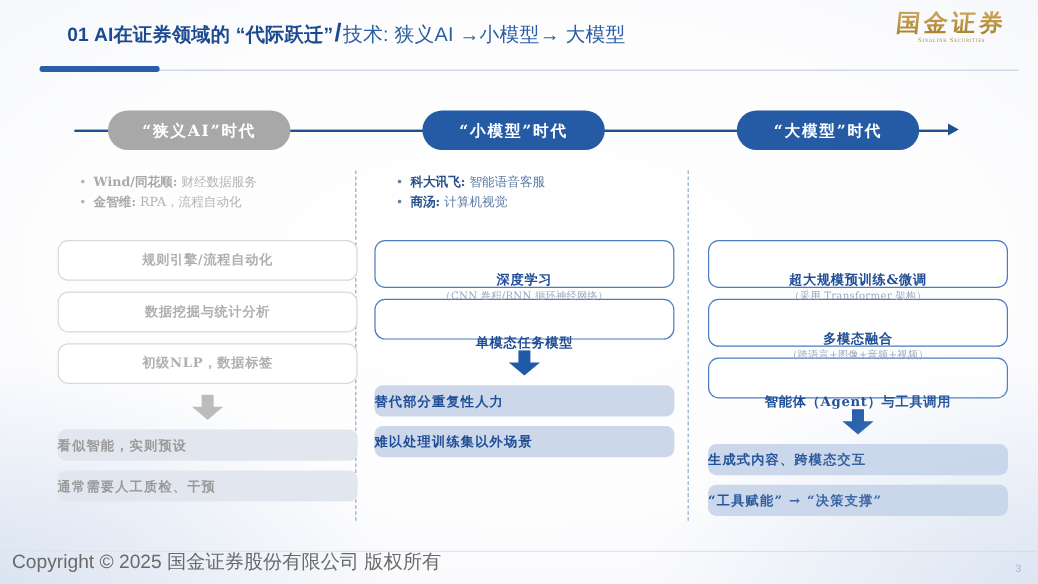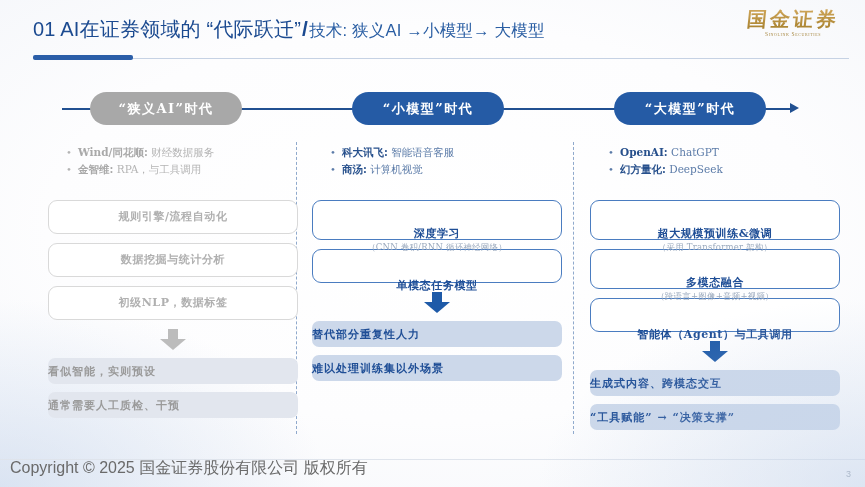--- a/index.html
+++ b/index.html
@@ -44,23 +44,24 @@
   .title {
     position: absolute;
     left: 33px;
     top: 16px;
     white-space: nowrap;
     color: #1f4e96;
     font-size: 19.5px;
     letter-spacing: 0.2px;
   }
   .title .t-main {
-    font-weight: 400;
-    font-size: 20px;
+    font-weight: 700;
+    font-size: 16px;
     color: #1b4a90;
+    margin-left: 23px;
   }
   .title .t-slash {
     font-weight: 700;
     font-size: 21px;
     color: #1b4a90;
     padding: 0 1px;
   }
   .title .t-sub {
     font-size: 16.5px;
     font-weight: 500;
@@ -361,21 +362,21 @@
 
     <div class="divider div-1"></div>
     <div class="divider div-2"></div>
 
     <div class="col col-1">
       <div class="bullets c-grey">
         <span class="bullet">
           <span class="dot">•</span><span class="lead">Wind/同花顺:</span>&nbsp;<span>财经数据服务</span>
         </span>
         <span class="bullet">
-          <span class="dot">•</span><span class="lead">金智维:</span>&nbsp;<span>RPA，与工具调用</span>
+          <span class="dot">•</span><span class="lead">金智维:</span>&nbsp;<span>RPA，流程自动化</span>
         </span>
       </div>
 
       <div class="boxes">
         <div class="box">
           <span class="b-main">规则引擎/流程自动化</span>
         </div>
         <div class="box">
           <span class="b-main">数据挖掘与统计分析</span>
         </div>
@@ -424,28 +425,20 @@
         <div class="result">
           <span>替代部分重复性人力</span>
         </div>
         <div class="result">
           <span>难以处理训练集以外场景</span>
         </div>
       </div>
     </div>
 
     <div class="col col-3">
-      <div class="bullets c-blue">
-        <span class="bullet">
-          <span class="dot">•</span><span class="lead">OpenAI:</span>&nbsp;<span>ChatGPT</span>
-        </span>
-        <span class="bullet">
-          <span class="dot">•</span><span class="lead">幻方量化:</span>&nbsp;<span>DeepSeek</span>
-        </span>
-      </div>
 
       <div class="boxes">
         <div class="box two-line">
           <span class="b-main">超大规模预训练&amp;微调</span>
           <span class="b-sub">（采用 Transformer 架构）</span>
         </div>
         <div class="box two-line">
           <span class="b-main">多模态融合</span>
           <span class="b-sub">（跨语言+图像+音频+视频）</span>
         </div>

